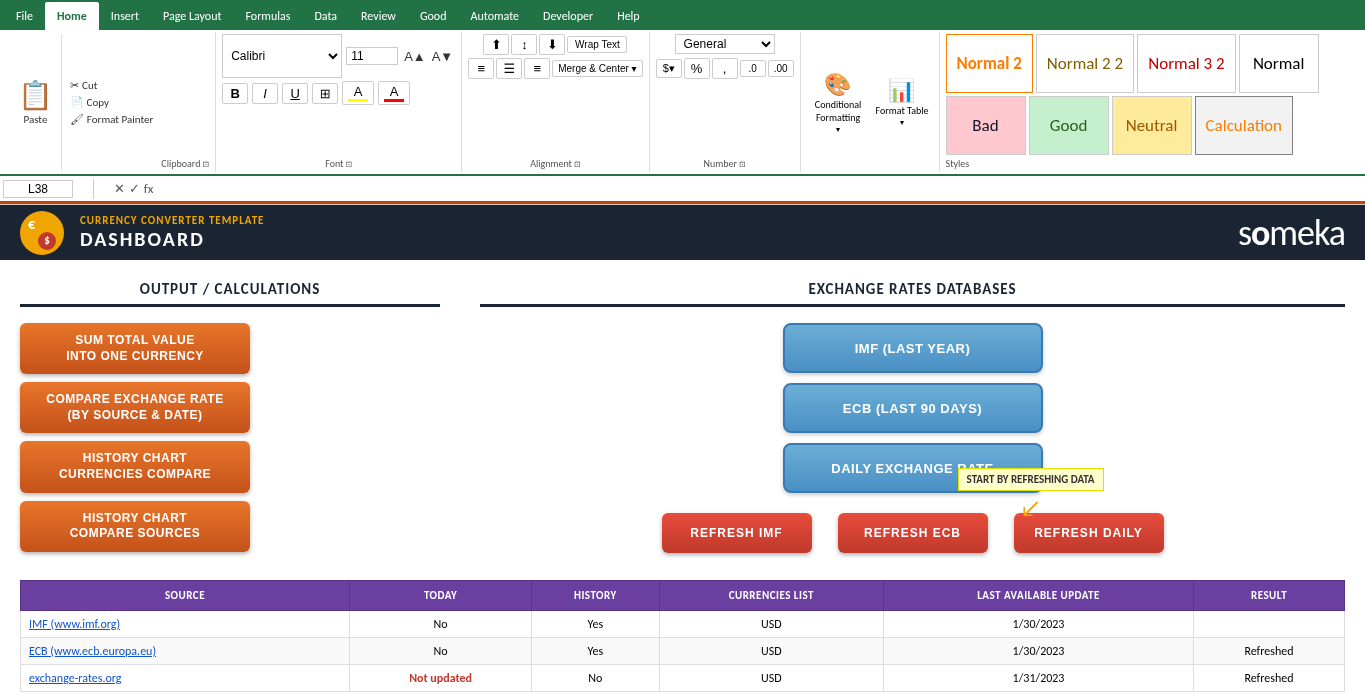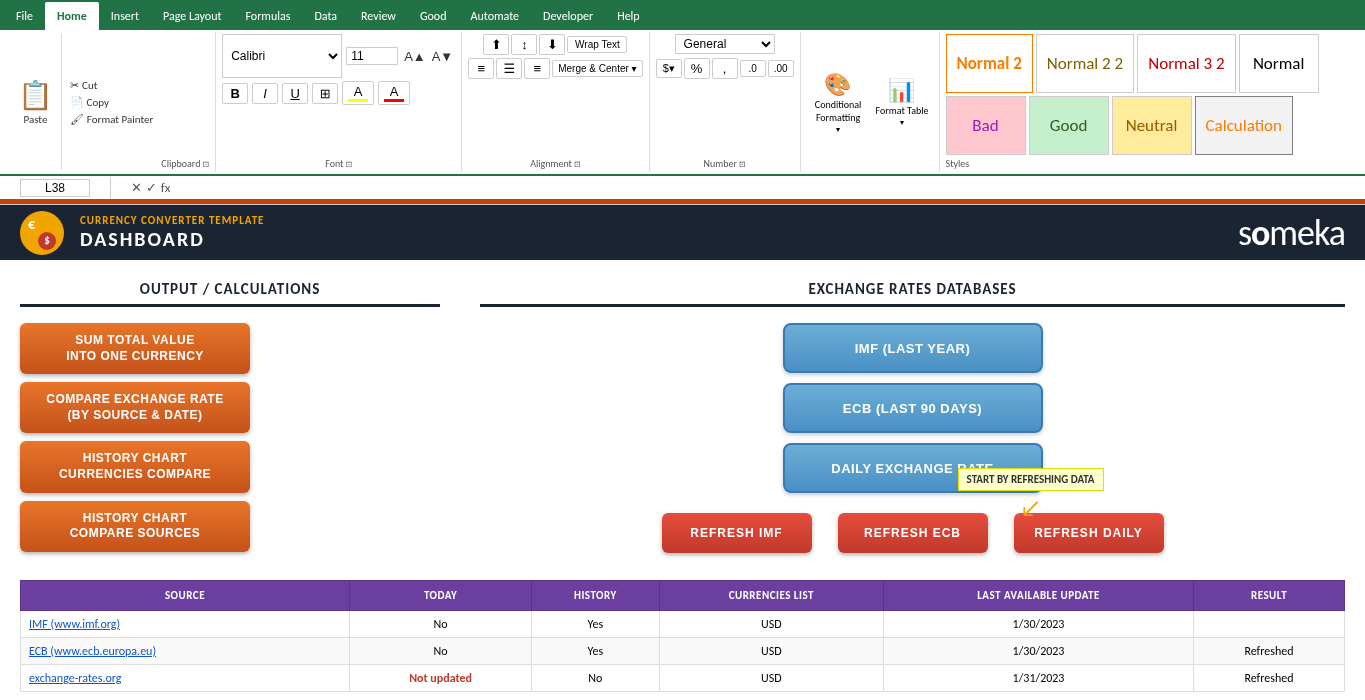--- a/index.html
+++ b/index.html
@@ -38,27 +38,27 @@
     .format-btn { border: 1px solid #ccc; border-radius: 2px; padding: 2px 5px; font-size: 13px; cursor: pointer; background: #fff; min-width: 26px; text-align: center; }
     .format-btn.bold { font-weight: bold; }
     .format-btn.italic { font-style: italic; }
     .color-bar { width: 20px; height: 3px; margin: 0 auto; }
     .number-select { border: 1px solid #ccc; padding: 1px 4px; font-size: 12px; width: 100px; background: #fff; }
     .style-cell { border: 1px solid #ccc; padding: 18px 10px; font-size: 17px; cursor: pointer; min-width: 80px; text-align: center; }
     .style-normal2 { background: #fff; color: #fa7d00; border-color: #fa7d00; font-weight: bold; }
     .style-normal22 { background: #fff; color: #7f6000; border-color: #ccc; }
     .style-normal32 { background: #fff; color: #c00000; border-color: #ccc; }
     .style-normal { background: #fff; color: #000; border-color: #ccc; }
-    .style-bad { background: #ffc7ce; color: #a21caf; }
+    .style-bad { background: #ffc7ce; color: #0f172a; }
     .style-good { background: #c6efce; color: #276221; }
     .style-neutral { background: #ffeb9c; color: #9c5700; }
     .style-calculation { background: #f2f2f2; color: #fa7d00; border-color: #7f7f7f; }
 
     
-    .formula-bar { display: flex; align-items: center; background: #fff; border-bottom: 5px solid #c2410c; padding: 2px 20px; height: 28px; gap: 20px; }
+    .formula-bar { display: flex; align-items: center; background: #fff; border-bottom: 3px solid #c2410c; padding: 2px 3px; height: 28px; gap: 20px; }
     .cell-ref { border: 1px solid #ccc; padding: 1px 6px; font-size: 12px; width: 70px; text-align: center; }
     .formula-divider { width: 1px; height: 20px; background: #ccc; }
     .formula-icons { display: flex; gap: 4px; color: #555; font-size: 13px; }
     .formula-input { flex: 1; border: none; outline: none; font-size: 12px; padding: 1px 4px; }
 
     
     .sheet-area { background: #e8e8e8; padding: 0; }
 
     
     .dashboard-header { background: #1a2433; height: 55px; display: flex; align-items: center; padding: 0 20px; gap: 16px; position: relative; }

